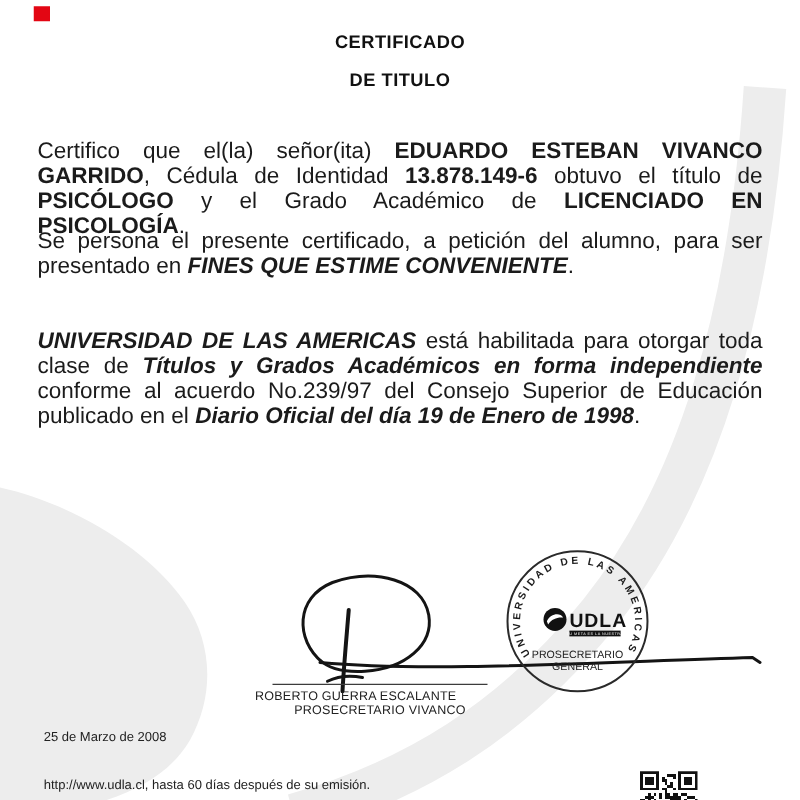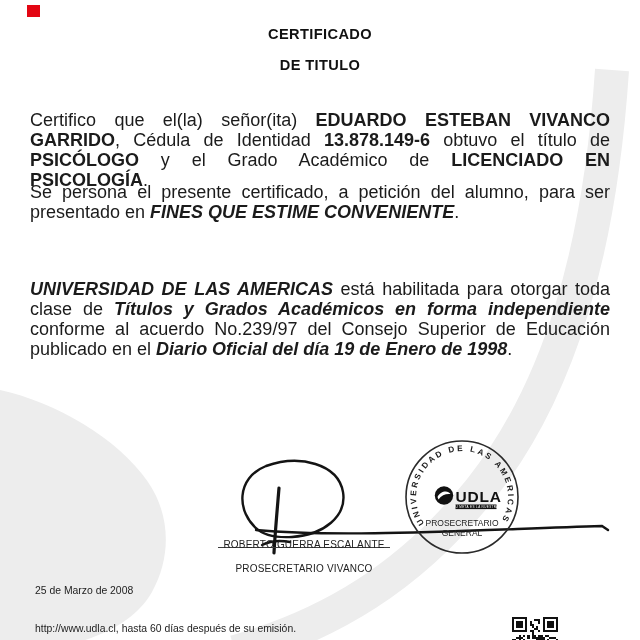--- a/index.html
+++ b/index.html
@@ -10,27 +10,27 @@
     color:#1c1c1c;
   }
   .watermark{position:absolute;left:0;top:0;z-index:0;}
   .content{position:absolute;left:0;top:0;width:640px;height:640px;z-index:1;}
   .red-mark{position:absolute;left:27px;top:5px;width:13px;height:12px;background:#e30613;}
   .title{position:absolute;left:0;width:640px;text-align:center;font-weight:bold;
     font-size:14.6px;letter-spacing:.4px;color:#111;}
   .title.l1{top:26px;} .title.l2{top:57px;}
   .para{position:absolute;left:30px;width:580px;text-align:justify;
     font-size:18px;line-height:20px;color:#1b1b1b;}
-  .p1{top:92px;} .p2{top:164px;} .p3{top:261px;}
+  .p1{top:92px;} .p2{top:164px;} .p3{top:244px;}
   .seg-r{font-weight:normal;font-style:normal;}
   .seg-b{font-weight:bold;}
   .seg-bi{font-weight:bold;font-style:italic;}
   .signature-svg{position:absolute;left:222px;top:452px;}
   .sig-line{position:absolute;left:218px;top:547px;width:172px;height:1px;background:#3c3c3c;}
-  .sig-name{position:absolute;left:204px;top:539px;width:200px;text-align:center;
+  .sig-name{position:absolute;left:204px;top:552px;width:200px;text-align:left;
     font-size:10px;color:#222;letter-spacing:.2px;}
   .sig-role{position:absolute;left:204px;top:563px;width:200px;text-align:center;
     font-size:10px;color:#222;letter-spacing:.2px;}
   .seal-svg{position:absolute;left:402px;top:437px;}
   .date{position:absolute;left:35px;top:585px;font-size:10.4px;color:#222;}
   .footer{position:absolute;left:35px;top:622px;width:470px;
     font-size:10.4px;line-height:13.5px;color:#222;}
   .qr-svg{position:absolute;left:512px;top:617px;}
 </style>
 </head>

